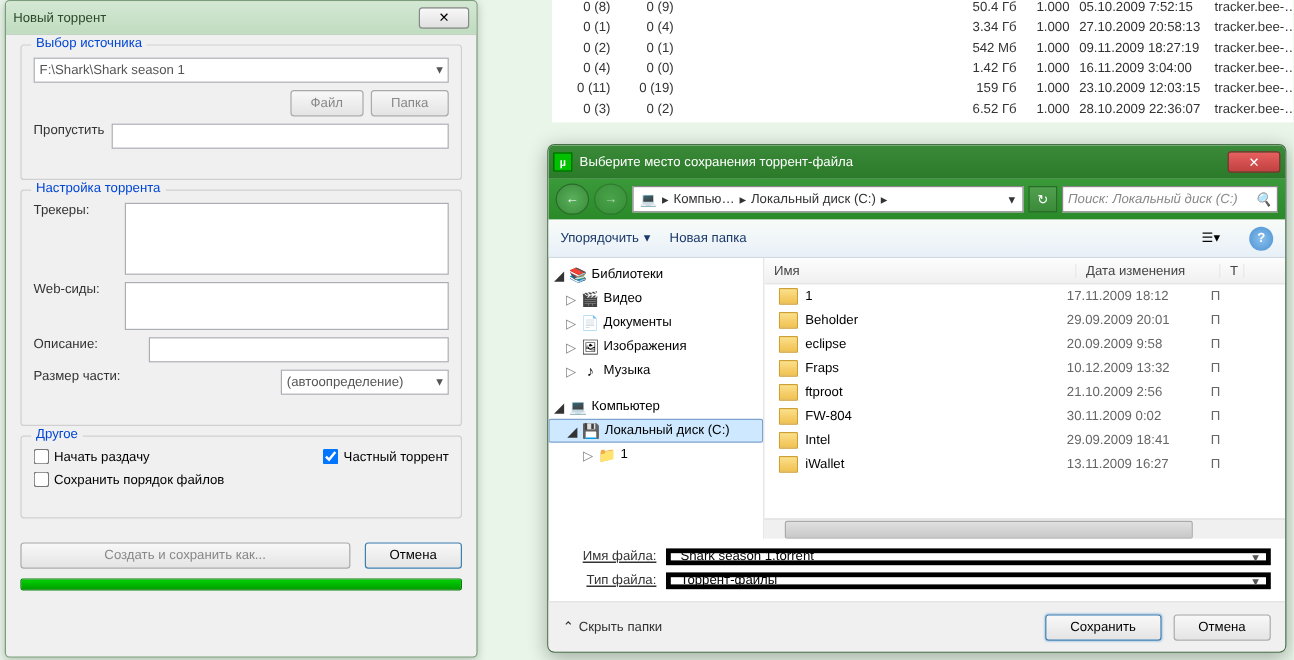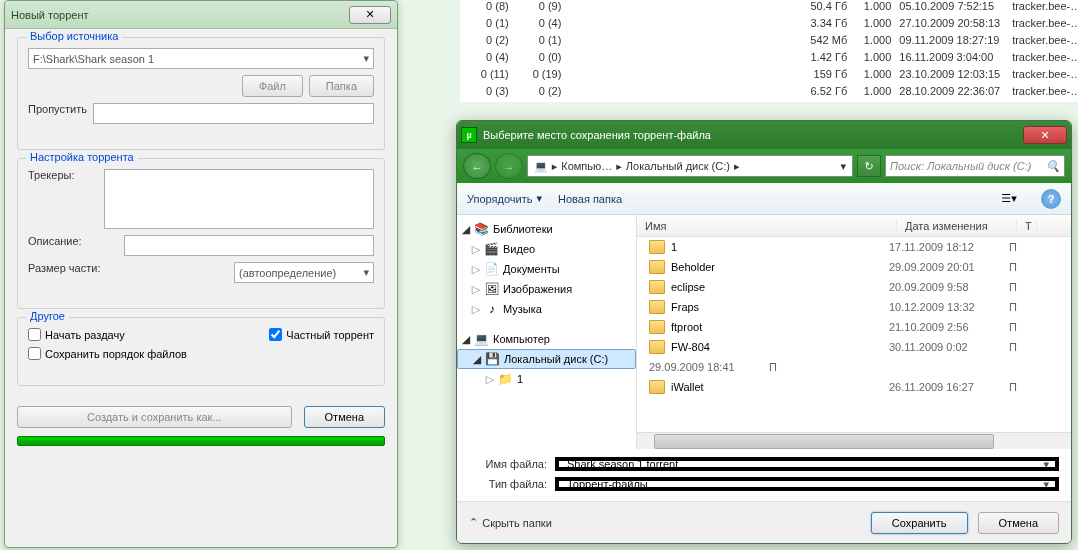--- a/index.html
+++ b/index.html
@@ -75,21 +75,21 @@
 .sd-list-hdr > div { padding: 0 8px; border-right: 1px solid #e8e8e8; color: #444; }
 .sd-list-body { flex: 1; overflow: auto; margin-left: 12px; }
 .sd-list-row { display: flex; height: 20px; align-items: center; cursor: pointer; }
 .sd-folder-icon { width: 16px; height: 14px; background: linear-gradient(#fce08a,#f0c050); border: 1px solid #d0a030; border-radius: 1px; margin-right: 6px; }
 .sd-col-name { width: 240px; display: flex; align-items: center; }
 .sd-col-date { width: 120px; color: #666; }
 .sd-col-type { width: 20px; color: #666; }
 .sd-hscroll { height: 17px; background: #f0f0f0; border-top: 1px solid #ddd; position: relative; }
 .sd-hscroll-thumb { position: absolute; left: 17px; top: 1px; width: 340px; height: 15px; background: linear-gradient(#e0e0e0,#c8c8c8); border: 1px solid #aaa; border-radius: 2px; }
 
-.sd-fields { padding: 8px 12px 4px; }
+.sd-fields { padding: 8px 12px 4px; text-decoration: underline; }
 .sd-field-row { display: flex; align-items: center; margin-bottom: 6px; gap: 8px; }
 .sd-field-label { width: 78px; text-align: right; color: #333; }
 .sd-field-combo { flex: 1; height: 14px; border: 4px solid #000000; background: #fff; padding: 0 8px; display: flex; align-items: center; position: relative; }
 .sd-field-combo::after { content: "▾"; position: absolute; right: 6px; color: #555; }
 
 .sd-footer { height: 42px; border-top: 1px solid #e0e0e0; background: #f0f0f0; display: flex; align-items: center; padding: 0 12px; gap: 10px; }
 .sd-hide { display: flex; align-items: center; gap: 4px; cursor: pointer; color: #333; }
 .sd-footer .spacer { flex: 1; }
 .sd-ftbtn { height: 22px; padding: 0 20px; background: linear-gradient(#f8f8f8,#e4e4e4); border: 1px solid #aaa; border-radius: 3px; cursor: pointer; }
 .sd-ftbtn.primary { border-color: #3c7fb1; box-shadow: 0 0 2px #6aa0d8; }
@@ -179,20 +179,24 @@
         <span class="nt-label">Пропустить</span>
         <input class="nt-input" style="">
       </div>
     </div>
 
     <div class="nt-group">
       <span class="nt-group-title">Настройка торрента</span>
       <div class="nt-row" style="align-items:flex-start">
         <span class="nt-label nt-label-col">Трекеры:</span>
         <textarea class="nt-textarea" style=""></textarea>
+      </div>
+      <div class="nt-row" style="align-items:flex-start">
+        <span class="nt-label nt-label-col">Web-сиды:</span>
+        <textarea class="nt-textarea" style="height: 40px;"></textarea>
       </div>
       <div class="nt-row">
         <span class="nt-label nt-label-col">Описание:</span>
         <input class="nt-input" style="">
       </div>
       <div class="nt-row">
         <span class="nt-label nt-label-col">Размер части:</span>
         <div style="flex:1"></div>
         <div class="nt-combo" style="flex:0 0 140px">
             <span>(автоопределение)</span>
@@ -371,29 +375,33 @@
           </div>
           <div class="sd-list-row">
             <div class="sd-col-name">
               <div class="sd-folder-icon"></div>
               <span>FW-804</span>
             </div>
             <div class="sd-col-date">30.11.2009 0:02</div>
             <div class="sd-col-type">П</div>
           </div>
           <div class="sd-list-row">
+            <div class="sd-col-name">
+              <div class="sd-folder-icon"></div>
+              <span>Intel</span>
+            </div>
             <div class="sd-col-date">29.09.2009 18:41</div>
             <div class="sd-col-type">П</div>
           </div>
           <div class="sd-list-row">
             <div class="sd-col-name">
               <div class="sd-folder-icon"></div>
               <span>iWallet</span>
             </div>
-            <div class="sd-col-date">26.11.2009 16:27</div>
+            <div class="sd-col-date">13.11.2009 16:27</div>
             <div class="sd-col-type">П</div>
           </div>
         </div>
       <div class="sd-hscroll">
           <div class="sd-hscroll-thumb"></div>
         </div>
     </div>
   </div>
 
   <div class="sd-fields">

